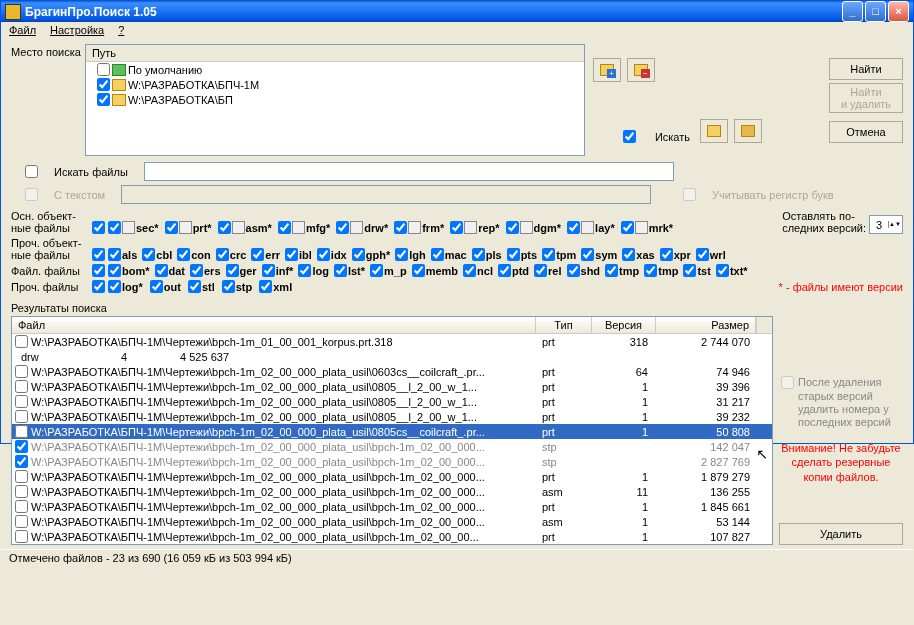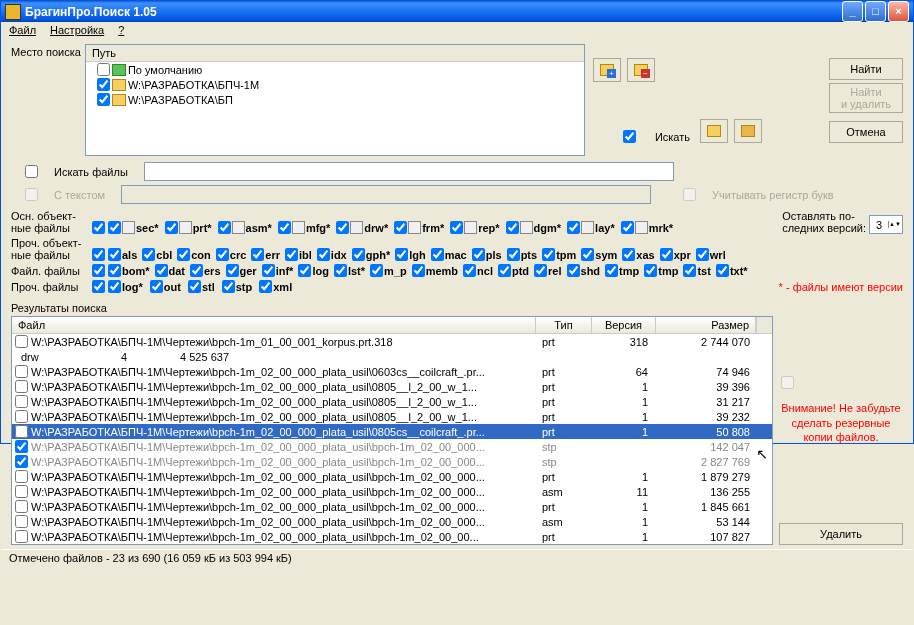--- a/index.html
+++ b/index.html
@@ -554,20 +554,21 @@
             <div class="cell-typ">prt</div>
             <div class="cell-ver">1</div>
             <div class="cell-siz">107 827</div>
             <div class="sb-sp"></div>
           </div>
         </div>
     </div>
     <div class="right-panel">
       <div class="side-opt">
         <input type="checkbox" class="chk" disabled="" style="">
+        <span>После удаления старых версий удалить номера у последних версий</span>
       </div>
       <div class="warning">Внимание! Не забудьте сделать резервные копии файлов.</div>
       <button class="btn" style="width:100%;margin-top:auto;">Удалить</button>
     </div>
   </div>
 
   <div class="statusbar">
     <span>Отмечено файлов - 23 из 690  (16 059 кБ из 503 994 кБ)</span>
   </div>
 </div>

